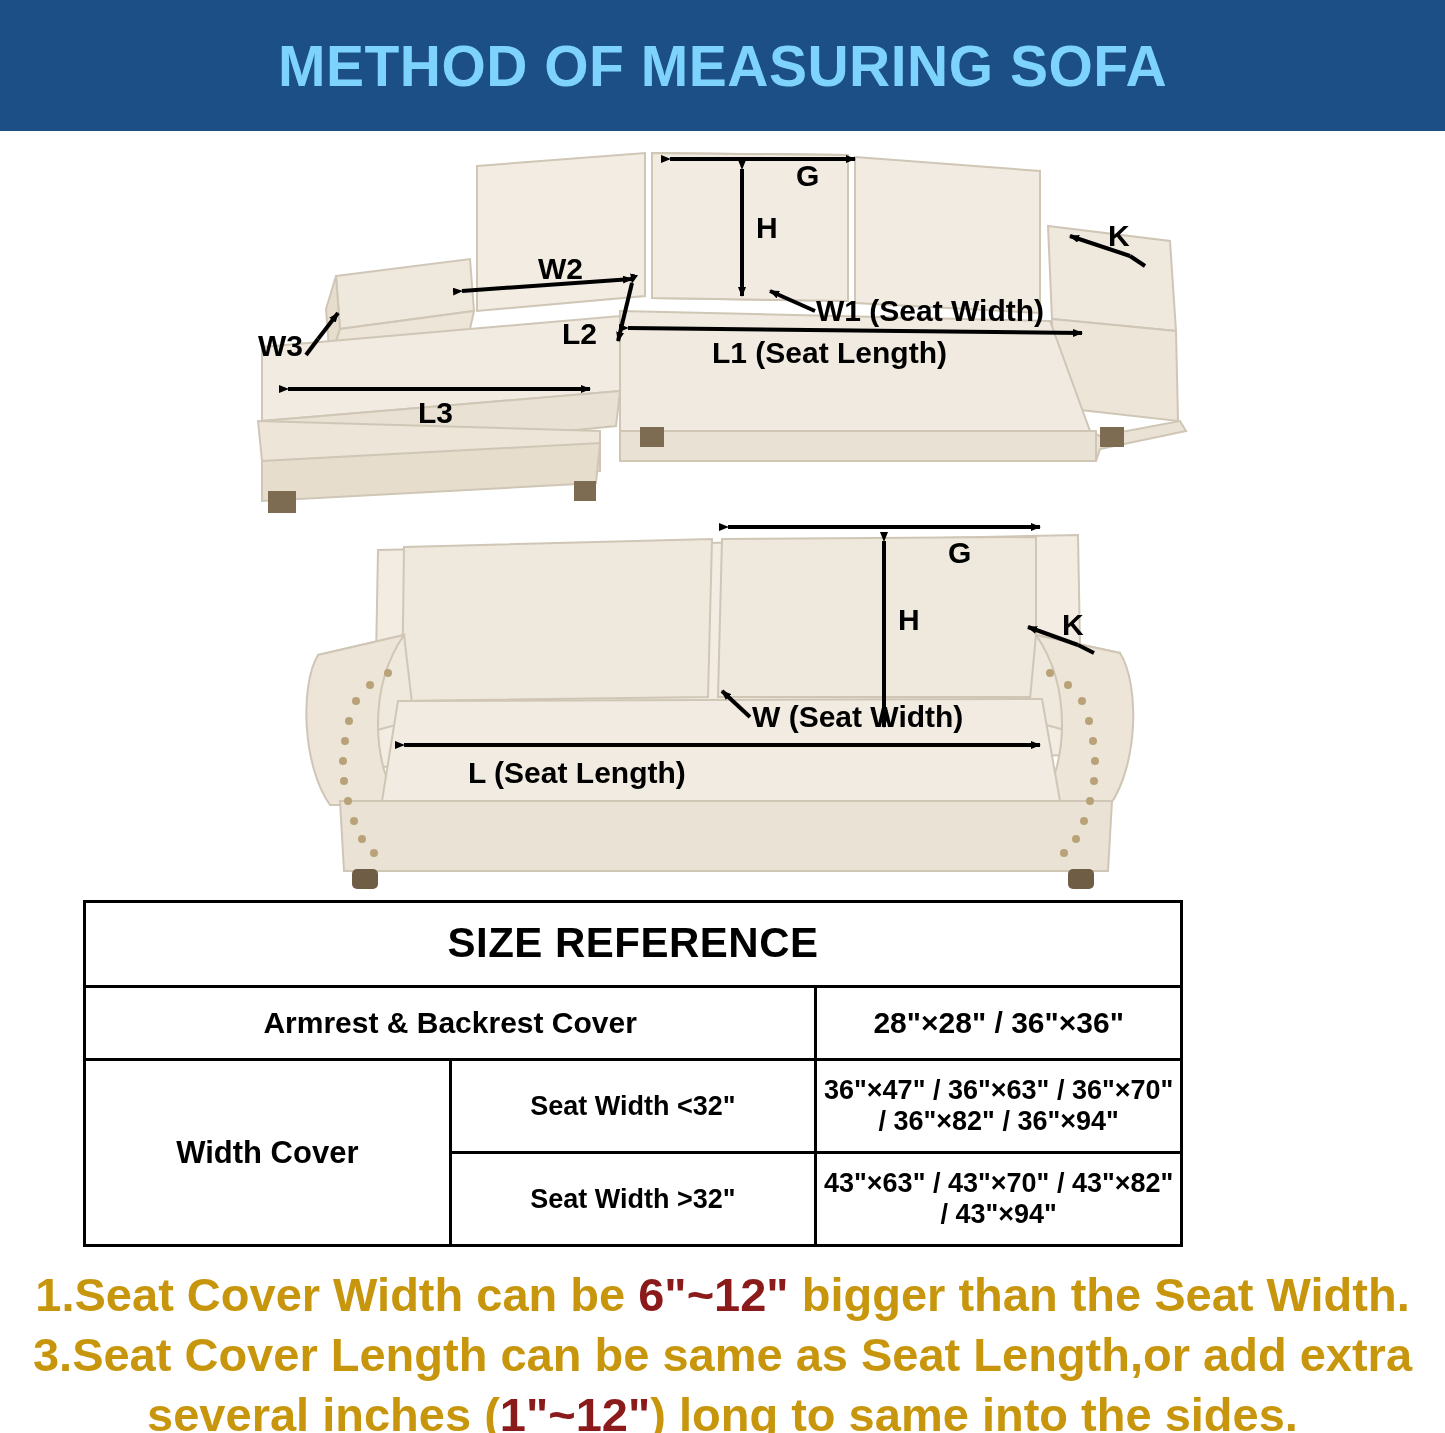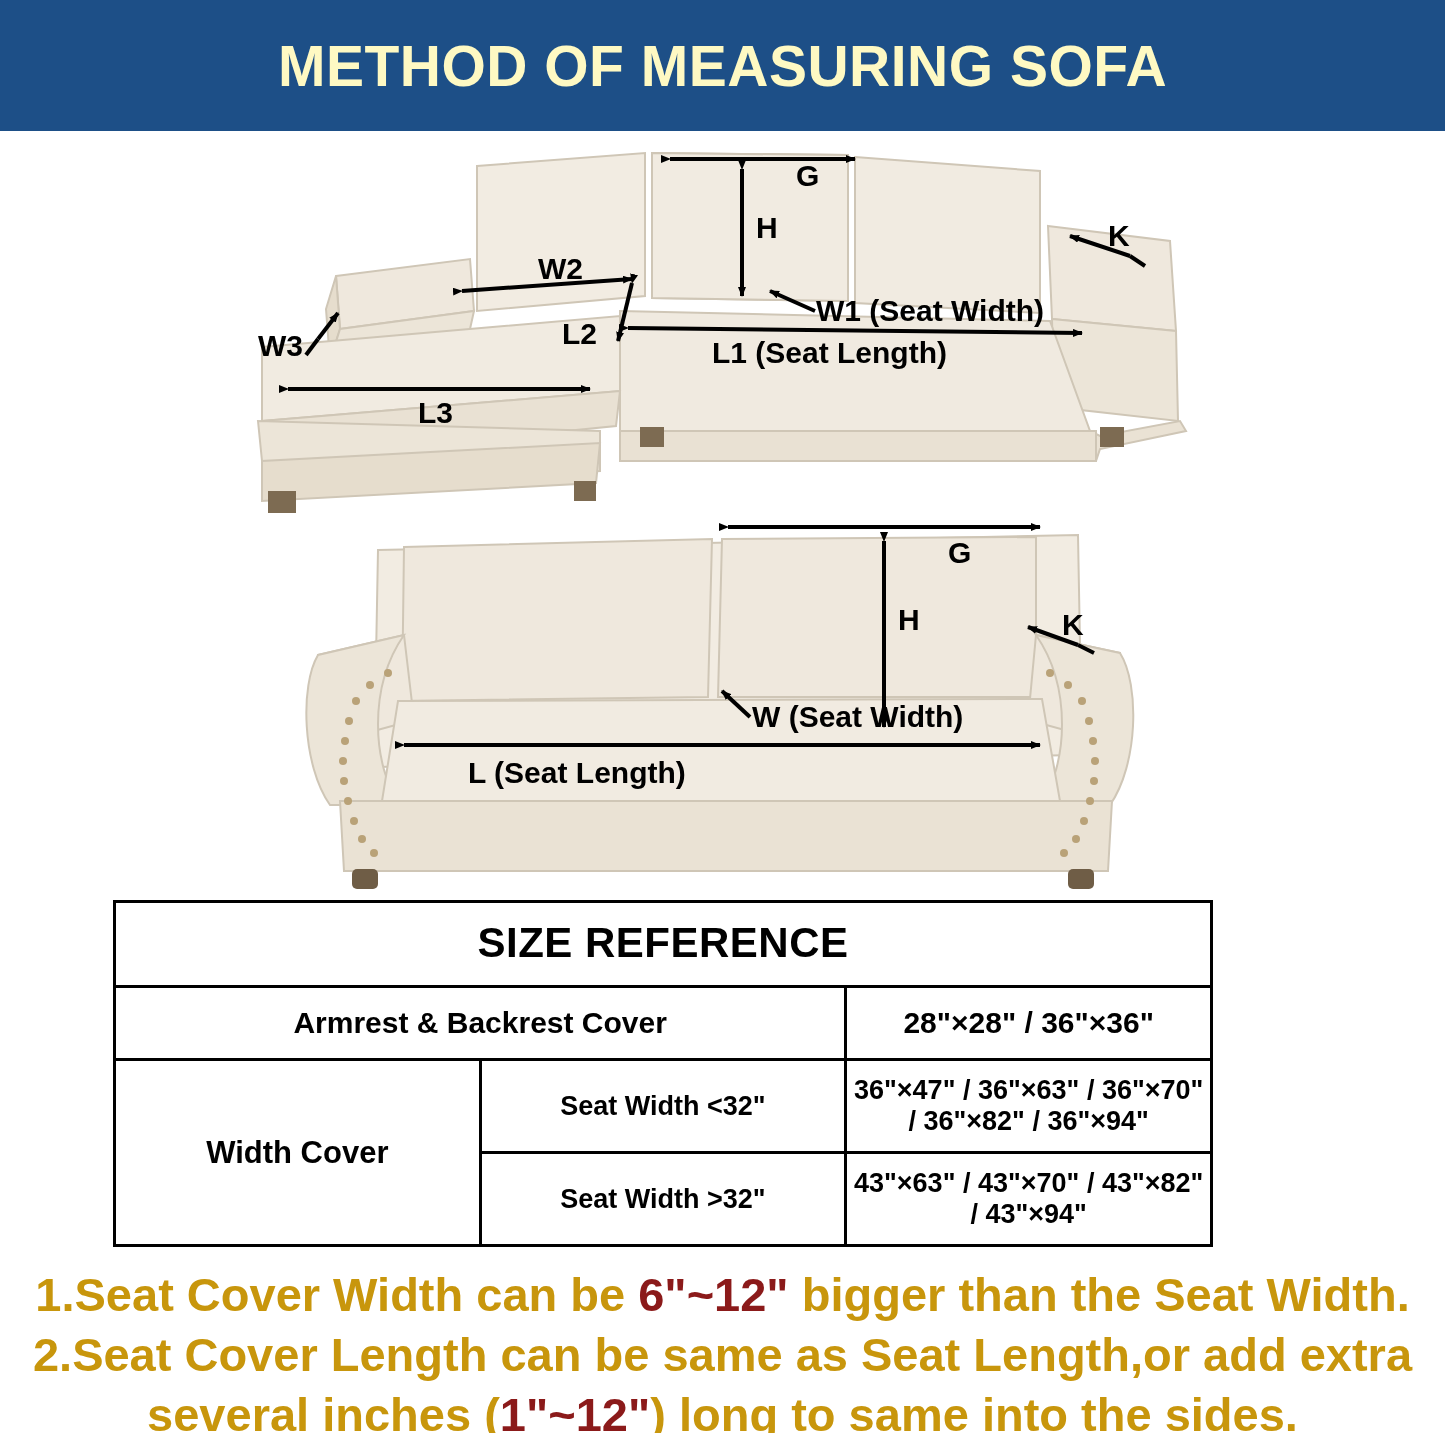--- a/index.html
+++ b/index.html
@@ -27,21 +27,21 @@
     left: 0;
     top: 0;
     width: 1445px;
     height: 131px;
     background: #1d4f87;
     display: flex;
     align-items: center;
     justify-content: center;
   }
   .header-title {
-    color: #fef9c3;
+    color: #7dd3fc;
     font-size: 57px;
     font-weight: bold;
     letter-spacing: 0.5px;
     white-space: nowrap;
   }
 
   
   .illus {
     position: absolute;
     left: 0;
@@ -57,21 +57,20 @@
     font-weight: bold;
     fill: #000000;
   }
 
   
   .table-wrap {
     position: absolute;
     left: 83px;
     top: 900px;
     width: 1100px;
-    margin-left: 30px;
   }
   table.size-ref {
     border-collapse: collapse;
     width: 100%;
     table-layout: fixed;
   }
   table.size-ref td {
     border: 3px solid #000000;
     text-align: center;
     vertical-align: middle;
@@ -288,19 +287,19 @@
           <td class="sub-value">43"×63" / 43"×70" / 43"×82" / 43"×94"</td>
         </tr>
       </tbody>
     </table>
   </div>
 
   <div class="notes">
     <div class="note">
       <span>1.Seat Cover Width can be </span><span class="hl">6"~12"</span><span> bigger  than the Seat Width.</span>
     </div>
-    <div class="note">2.Seat Cover Length can be same as Seat Length,or add extra</div>
+    <div class="note">3.Seat Cover Length can be same as Seat Length,or add extra</div>
     <div class="note note-2-line2">
       <span>several inches (</span><span class="hl">1"~12"</span><span>) long to same into the sides.</span>
     </div>
   </div>
 
 </div>
 
 </body></html>

